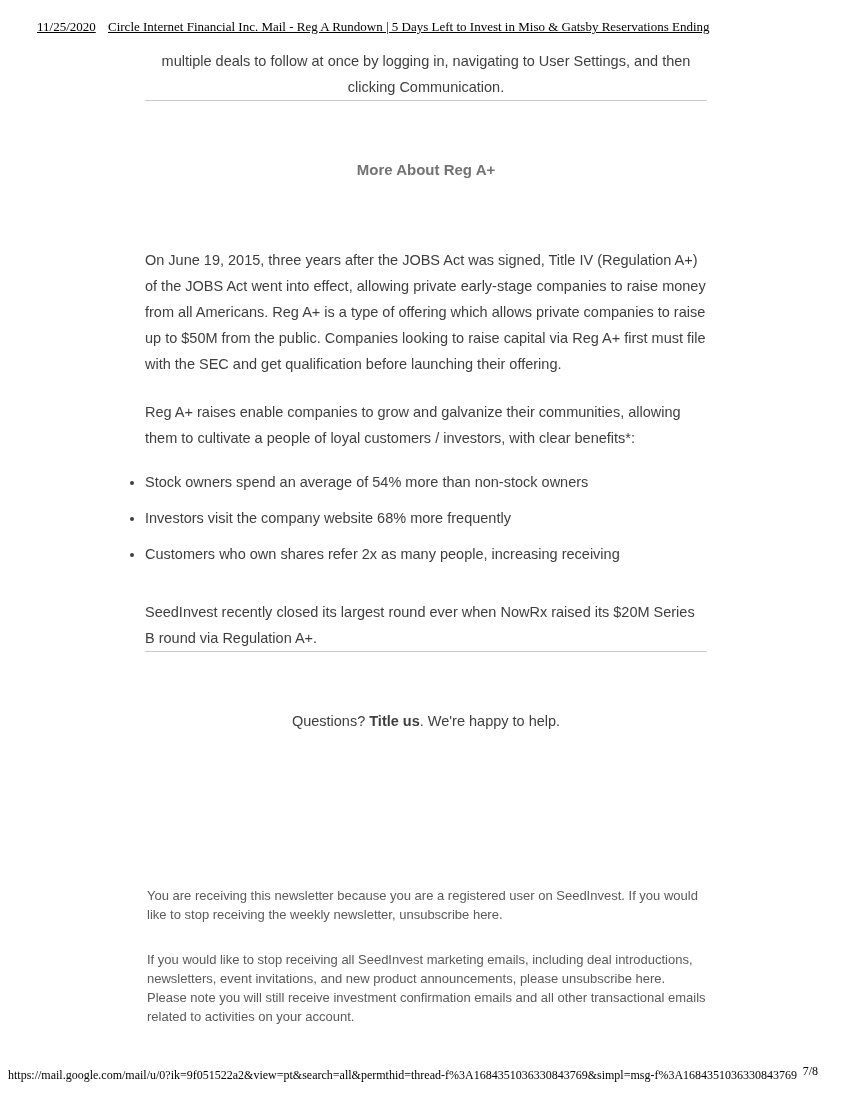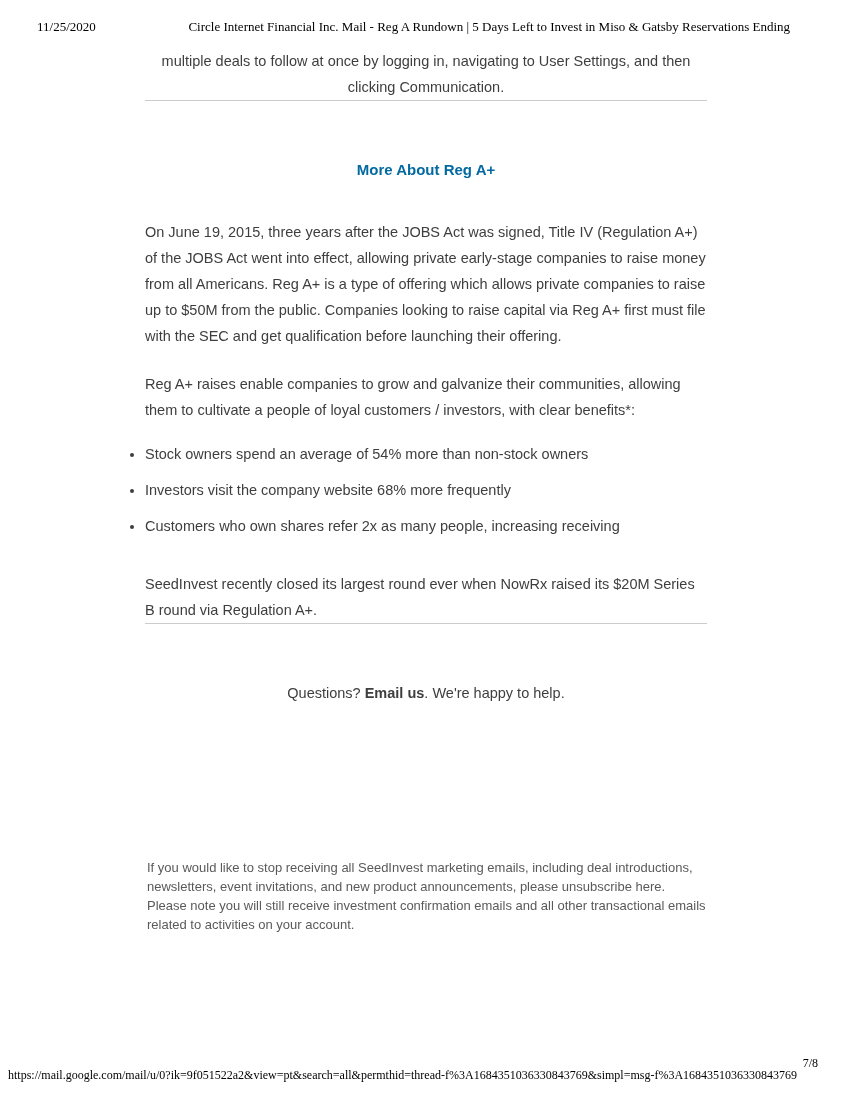--- a/index.html
+++ b/index.html
@@ -22,29 +22,31 @@
     width: 100%;
     font-family: "Liberation Serif", serif;
     font-size: 13px;
     color: #000000;
   }
   .print-date {
     position: absolute;
     left: 37px;
     top: 0;
     white-space: nowrap;
+    text-decoration: underline;
   }
   .print-title {
     position: absolute;
-    left: 136px;
+    left: 108px;
     right: 60px;
     top: 0;
-    text-align: right;
+    text-align: left;
     white-space: nowrap;
     overflow: hidden;
+    text-decoration: underline;
   }
 
   
   .content {
     position: absolute;
     top: 40px;
     left: 145px;
     width: 562px;
     font-size: 14.5px;
     line-height: 26px;
@@ -56,23 +58,23 @@
     border-top: 1px solid #cccccc;
     height: 0;
     margin: 0;
   }
   .divider-1 { margin-top: 46px; }
   .section-heading {
     margin-top: 56px;
     text-align: center;
     font-size: 15px;
     font-weight: bold;
-    color: #0369a1;
+    color: #737373;
   }
-  .paragraph-1 { margin-top: 36px; }
+  .paragraph-1 { margin-top: 64px; }
   .paragraph-2 { margin-top: 22px; }
   ul.benefits {
     margin-top: 18px;
     list-style: disc;
   }
   ul.benefits li {
     margin-bottom: 10px;
     line-height: 26px;
     color: #3e3e3e;
   }
@@ -91,21 +93,21 @@
 
   
   .newsletter-footer {
     margin-top: 152px;
     margin-left: 2px;
     font-size: 13px;
     line-height: 19px;
     color: #5a5a5a;
   }
   .newsletter-footer p { color: #5a5a5a; }
-  .footer-p2 { margin-top: 16px; }
+  .footer-p2 { margin-top: 26px; }
   .unsubscribe-link {
     color: #5a5a5a;
     text-decoration: none;
     cursor: pointer;
   }
 
   
   .print-footer {
     position: absolute;
     bottom: 17px;
@@ -117,21 +119,21 @@
   }
   .footer-url {
     position: absolute;
     left: 8px;
     bottom: 0;
     white-space: nowrap;
   }
   .page-number {
     position: absolute;
     right: 32px;
-    bottom: 12px;
+    bottom: 4px;
   }
 </style>
 </head>
 <body>
 
 <div class="page">
 
   <div class="print-header">
     <span class="print-date">11/25/2020</span>
     <span class="print-title">Circle Internet Financial Inc. Mail - Reg A Rundown | 5 Days Left to Invest in Miso &amp; Gatsby Reservations Ending</span>
@@ -152,23 +154,24 @@
     <ul class="benefits">
       <li>Stock owners spend an average of 54% more than non-stock owners</li>
       <li>Investors visit the company website 68% more frequently</li>
       <li>Customers who own shares refer 2x as many people, increasing receiving</li>
     </ul>
 
     <p class="paragraph-3">SeedInvest recently closed its largest round ever when NowRx raised its $20M Series B round via Regulation A+.</p>
 
     <hr class="divider divider-2">
 
-    <p class="questions-line"><span>Questions? </span><a class="email-link">Email us</a><span>. We're happy to help.</span></p>
+    <p class="questions-line"><span>Questions? </span><a class="email-link">Title us</a><span>. We're happy to help.</span></p>
 
     <div class="newsletter-footer">
+      <p class="footer-p1"><span>You are receiving this newsletter because you are a registered user on SeedInvest. If you would like to stop receiving the weekly newsletter, </span><a class="unsubscribe-link">unsubscribe here</a><span>.</span></p>
       <p class="footer-p2"><span>If you would like to stop receiving all SeedInvest marketing emails, including deal introductions, newsletters, event invitations, and new product announcements, please </span><a class="unsubscribe-link">unsubscribe here</a><span>. Please note you will still receive investment confirmation emails and all other transactional emails related to activities on your account.</span></p>
     </div>
 
   </div>
 
   <div class="print-footer">
     <span class="footer-url">https://mail.google.com/mail/u/0?ik=9f051522a2&amp;view=pt&amp;search=all&amp;permthid=thread-f%3A1684351036330843769&amp;simpl=msg-f%3A1684351036330843769</span>
     <span class="page-number">7/8</span>
   </div>
 

